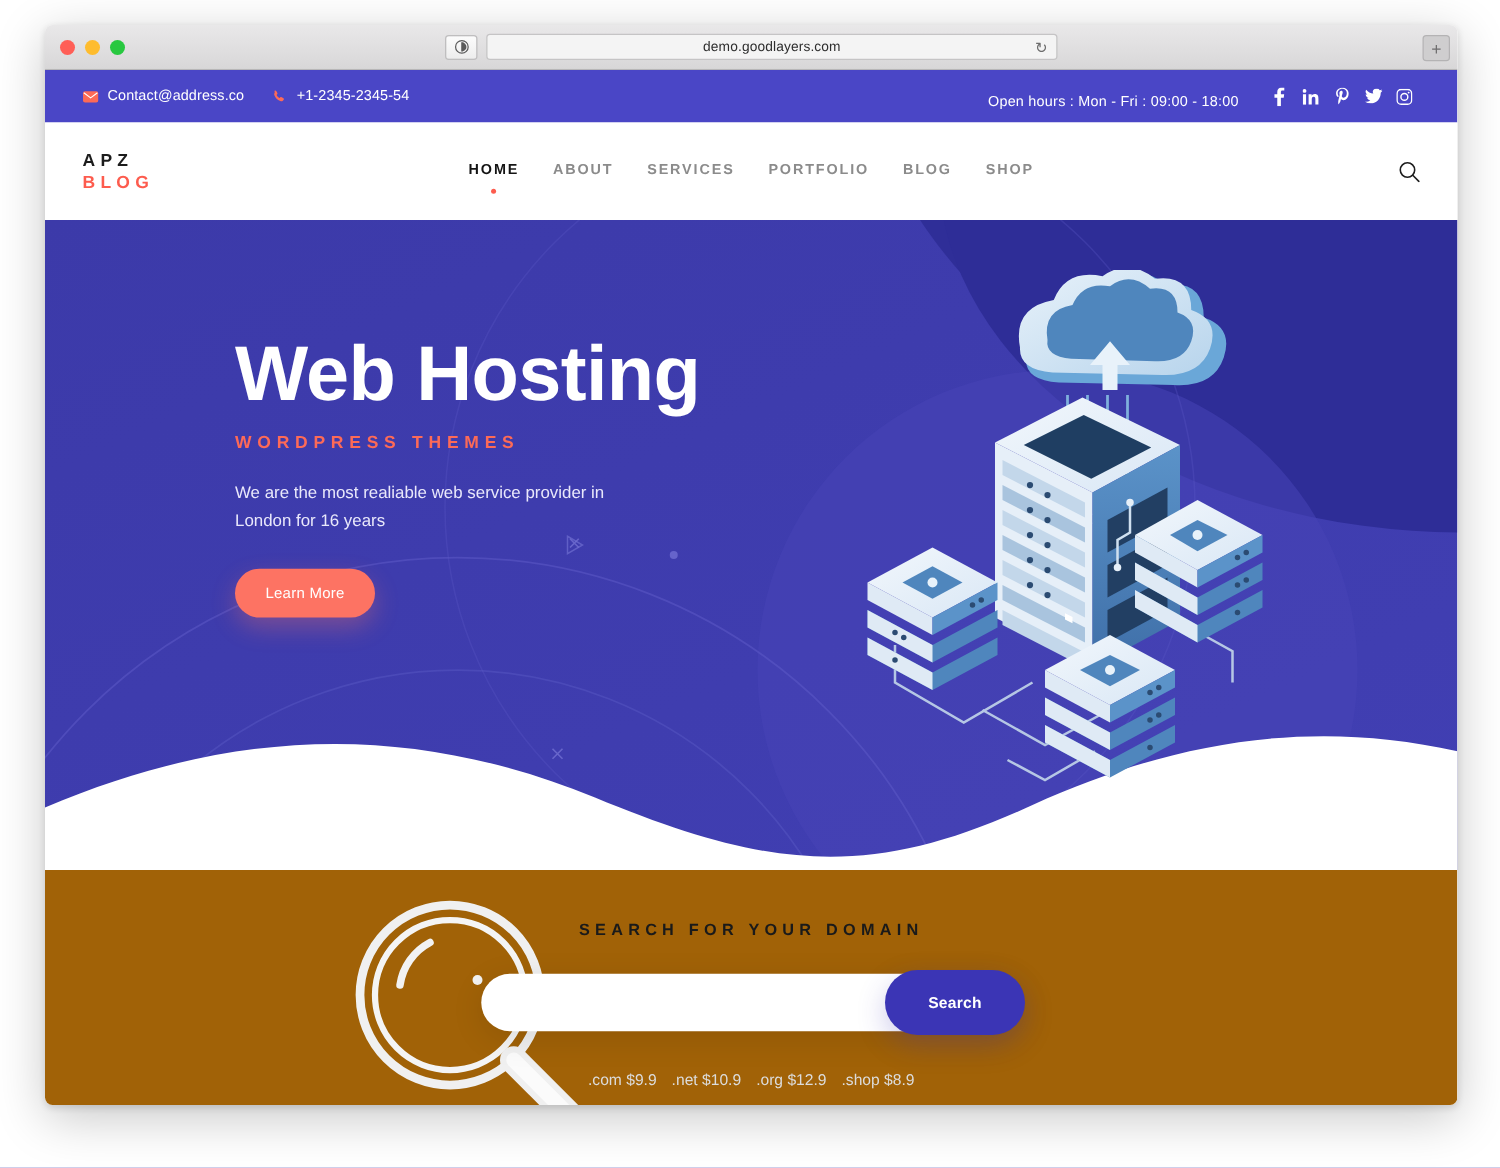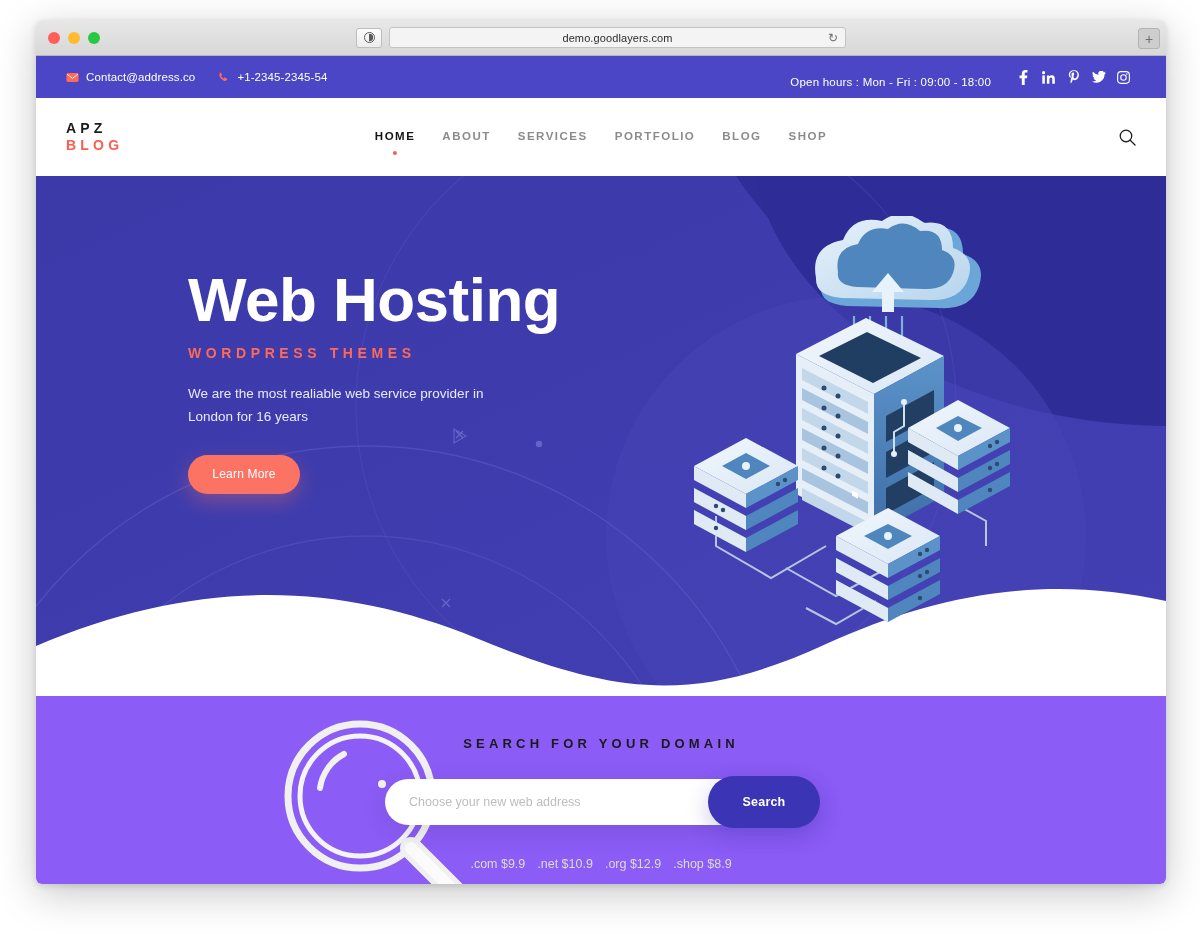--- a/index.html
+++ b/index.html
@@ -164,21 +164,21 @@
   }
   .hero-illus {
     position: absolute; right: 150px; top: 40px;
     width: 330px; height: 420px; z-index: 3;
   }
   .hero-illus svg { display: block; width: 100%; height: 100%; }
 
   
   .domain {
     position: relative;
-    height: 188px; background: #8b5cf6; overflow: hidden;
+    height: 188px; background: #a16207; overflow: hidden;
   }
   .mag-deco {
     position: absolute; left: 228px; top: 18px;
     width: 230px; height: 210px; opacity: 1; pointer-events: none;
   }
   .domain-inner {
     position: relative; z-index: 2;
     padding-top: 40px;
     display: flex; flex-direction: column; align-items: center;
   }
@@ -527,21 +527,20 @@
         <path d="M80 40a46 46 0 00-24 34" stroke="#f2f2f2" stroke-width="6" stroke-linecap="round"></path>
         <circle cx="118" cy="70" r="4" fill="#f2f2f2"></circle>
         <path d="M147 134 L196 183" stroke="#f0f0f0" stroke-width="22" stroke-linecap="round"></path>
         <path d="M147 134 L196 183" stroke="#fbfbfb" stroke-width="12" stroke-linecap="round"></path>
       </svg>
 
       <div class="domain-inner">
         <div class="domain-title">SEARCH FOR YOUR DOMAIN</div>
 
         <div class="search-row">
-          <input class="search-input" type="text" placeholder="Choose your new web address" style="">
           <button class="search-btn">Search</button>
         </div>
 
         <div class="tlds">
           <span>.com $9.9</span>
           <span>.net $10.9</span>
           <span>.org $12.9</span>
           <span>.shop $8.9</span>
         </div>
       </div>

